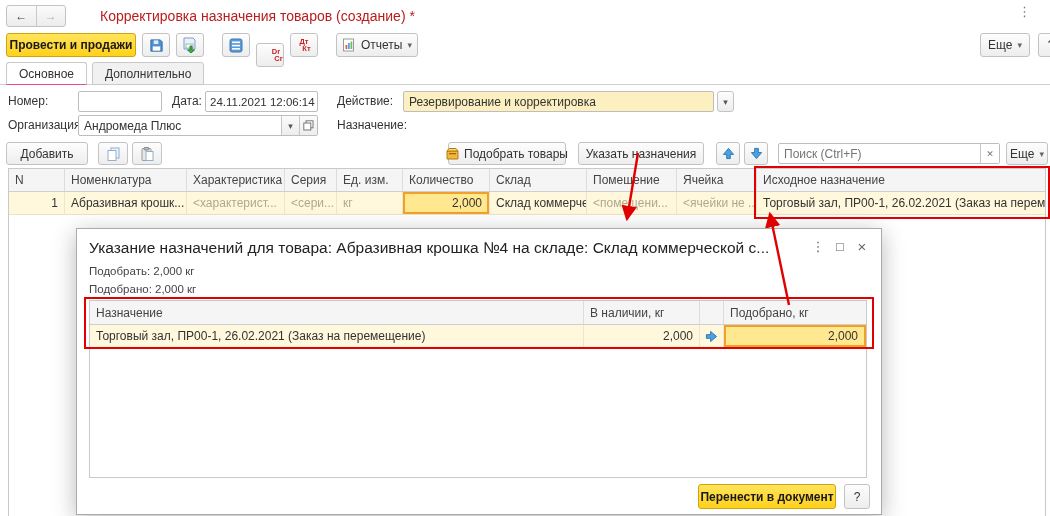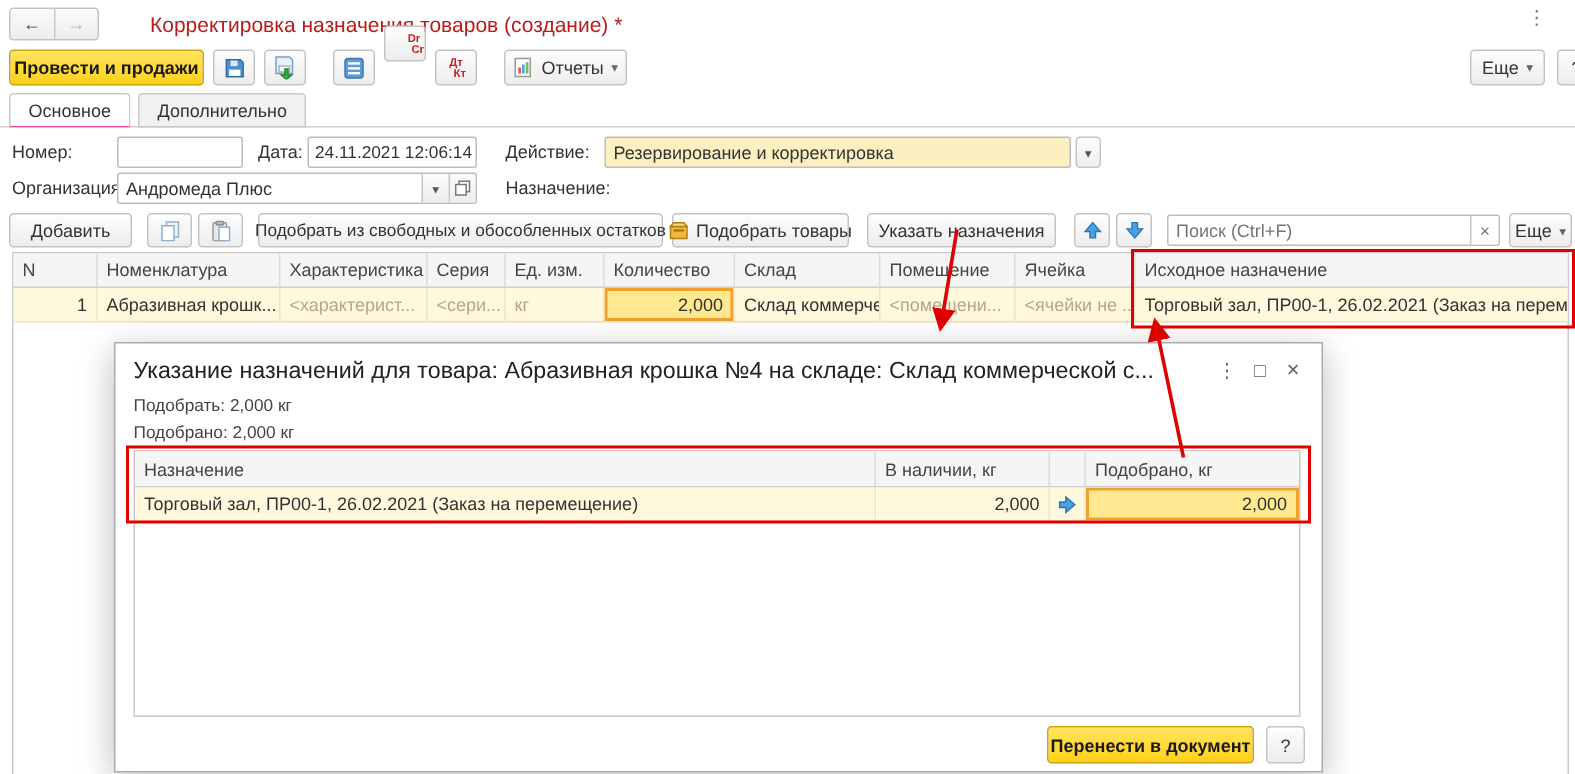--- a/index.html
+++ b/index.html
@@ -67,21 +67,21 @@
   <div class="btn" style="left:222px;top:33px;width:28px;height:24px;">
     <span>
       <svg width="14" height="15" viewBox="0 0 14 15">
           <rect x="1" y="1" width="12" height="13" rx="2" fill="#5b9bd5" stroke="#3a78b5"></rect>
           <rect x="3" y="3.5" width="8" height="1.6" fill="#fff"></rect>
           <rect x="3" y="6.8" width="8" height="1.6" fill="#fff"></rect>
           <rect x="3" y="10" width="8" height="1.6" fill="#fff"></rect>
         </svg>
     </span>
   </div>
-  <div class="btn" style="left:256px;top:17px;width:28px;height:24px;padding-left:12px;">
+  <div class="btn" style="left:256px;top:43px;width:28px;height:24px;padding-left:12px;">
     <span style="font-size:7.5px;line-height:7px;color:#c81e1e;font-weight:bold;text-align:center;">
       <div>Dr</div>
         <div style="padding-left:5px;">Cr</div>
     </span>
   </div>
   <div class="btn" style="left:290px;top:33px;width:28px;height:24px;">
     <span style="font-size:7.5px;line-height:7px;color:#c81e1e;font-weight:bold;text-align:center;">
       <div>Дт</div>
         <div style="padding-left:5px;">Кт</div>
     </span>
@@ -160,23 +160,20 @@
     </span>
   </div>
   <div class="btn" style="left:132px;top:142px;width:30px;height:23px;">
     <span>
       <svg width="13" height="14" viewBox="0 0 13 14">
           <rect x="1" y="1.5" width="9" height="12" rx="1" fill="#e7e7e7" stroke="#9a9a9a"></rect>
           <rect x="3" y="0.5" width="5" height="2.5" rx="1" fill="#bbb" stroke="#8b8b8b"></rect>
           <rect x="5" y="4.5" width="7" height="9" fill="#fff" stroke="#8fb0cf"></rect>
         </svg>
     </span>
-  </div>
-  <div class="btn" style="left:172px;top:142px;width:270px;height:23px;font-size:11.5px;">
-    <span>Подобрать из свободных и обособленных остатков</span>
   </div>
   <div class="btn" style="left:448px;top:142px;width:118px;height:23px;">
     <span>
       <svg width="13" height="13" viewBox="0 0 13 13">
           <path d="M1 4 h11 v8 h-11 z" fill="#f4b63f" stroke="#b07f14"></path>
           <path d="M1 4 l2-2.5 h7 l2 2.5 z" fill="#ffd76e" stroke="#b07f14"></path>
           <rect x="3" y="6" width="7" height="1.3" fill="#9a6d0c"></rect>
         </svg>
     </span>
     <span>Подобрать товары</span>

